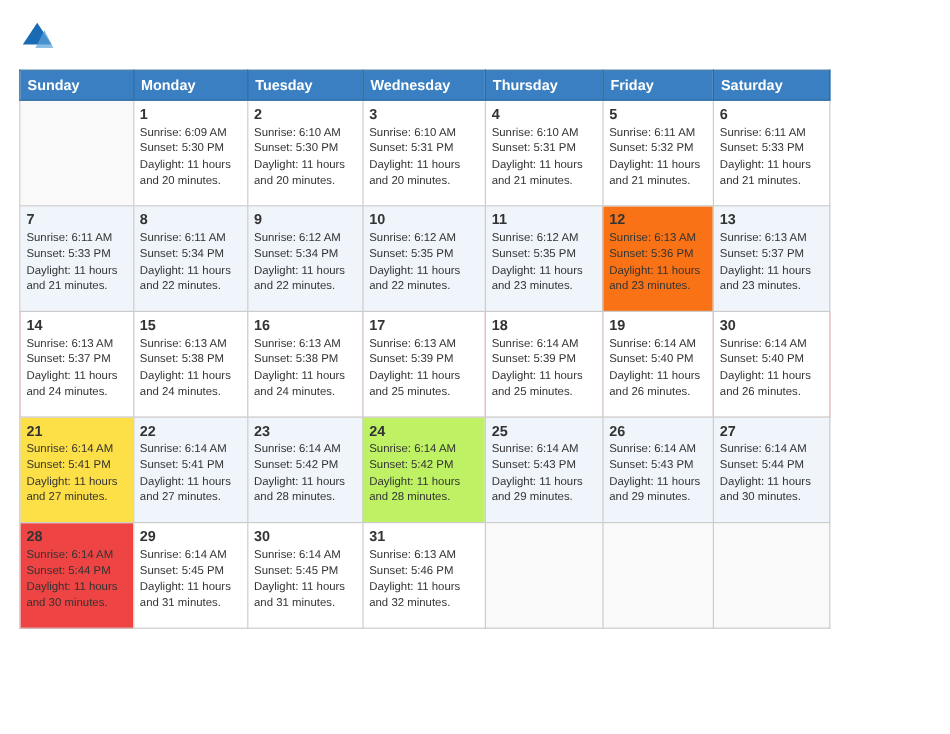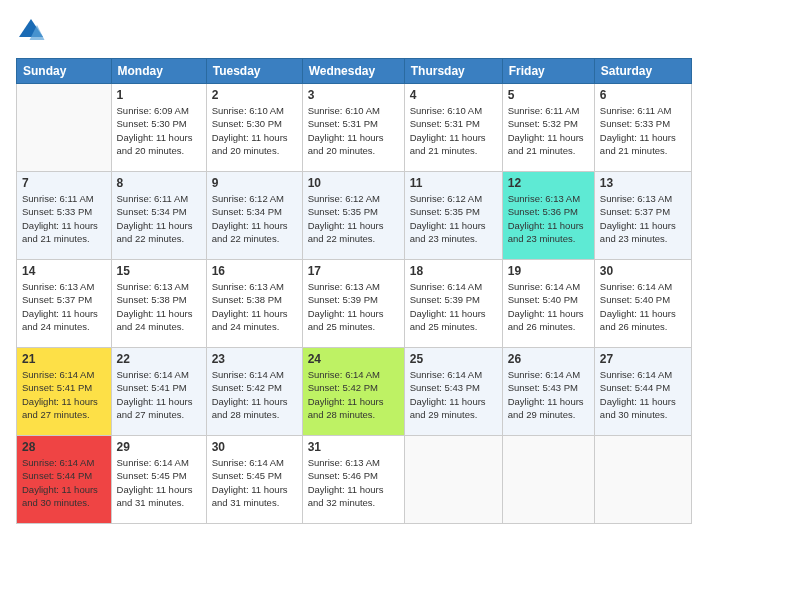--- a/index.html
+++ b/index.html
@@ -168,21 +168,21 @@
             <div class="day-info">Sunrise: 6:12 AM<br>Sunset: 5:34 PM<br>Daylight: 11 hours<br>and 22 minutes.</div>
           </td>
           <td style="background: rgb(240, 245, 251);">
             <div class="day-number">10</div>
             <div class="day-info">Sunrise: 6:12 AM<br>Sunset: 5:35 PM<br>Daylight: 11 hours<br>and 22 minutes.</div>
           </td>
           <td style="background: rgb(240, 245, 251);">
             <div class="day-number">11</div>
             <div class="day-info">Sunrise: 6:12 AM<br>Sunset: 5:35 PM<br>Daylight: 11 hours<br>and 23 minutes.</div>
           </td>
-          <td style="background: #5eead4;">
+          <td style="background: #f97316;">
             <div class="day-number">12</div>
             <div class="day-info">Sunrise: 6:13 AM<br>Sunset: 5:36 PM<br>Daylight: 11 hours<br>and 23 minutes.</div>
           </td>
           <td style="background: rgb(240, 245, 251);">
             <div class="day-number">13</div>
             <div class="day-info">Sunrise: 6:13 AM<br>Sunset: 5:37 PM<br>Daylight: 11 hours<br>and 23 minutes.</div>
           </td>
         </tr>
         <tr style="background: #ef4444;">
           <td style="background: rgb(255, 255, 255);">

